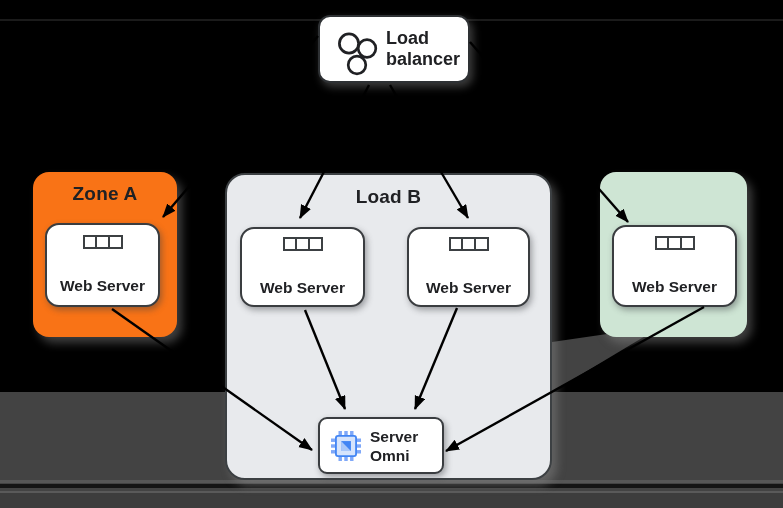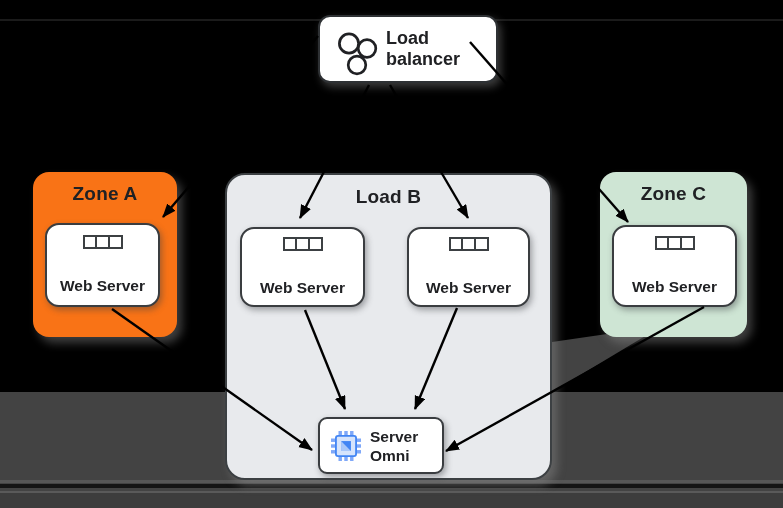--- a/index.html
+++ b/index.html
@@ -21,21 +21,21 @@
 
   
   .node{position:absolute;box-sizing:border-box;background:#fff;
         border:2.5px solid #3A3D40;display:flex;align-items:center;}
   .zone{position:absolute;box-sizing:border-box;border-radius:16px;z-index:5;
         box-shadow:5px 6px 10px rgba(140,140,140,0.45);}
   .zone-title{font-size:19px;font-weight:700;text-align:center;margin-top:11px;
               letter-spacing:.2px;}
 
   
-  .lb{left:318px;top:15px;width:180px;height:68px;border-radius:12px;z-index:6;
+  .lb{left:318px;top:15px;width:152px;height:68px;border-radius:12px;z-index:6;
       border-width:2.6px;border-color:#2E3134;
       box-shadow:3px 4px 8px rgba(120,120,120,0.5);}
   .lb-icon{margin-left:9px;flex:0 0 auto;}
   .lb-label{margin-left:3px;width:90px;font-size:18px;line-height:21px;
             font-weight:700;}
 
   
   .zone-a{left:33px;top:172px;width:144px;height:165px;background:#f97316;}
   .zone-b{left:225px;top:173px;width:327px;height:307px;background:#E8EAED;
           border:2.5px solid #3C4043;border-radius:20px;}
@@ -136,21 +136,20 @@
         </g>
         <rect x="4.6" y="4.6" width="18.8" height="18.8" rx="2" fill="#D6E4FC" stroke="#4285F4" stroke-width="1.7"></rect>
         <rect x="9.4" y="9.4" width="9.2" height="9.2" fill="#4285F4"></rect>
         <polygon points="9.4,18.6 18.6,18.6 9.4,9.4" fill="#A8C7FA"></polygon>
       </svg>
       <div class="db-label">Server Omni</div>
     </div>
   </div>
 
   <div class="zone zone-c">
-    <div class="zone-title">Zone C</div>
     <div class="node ws ws-c">
       <div class="rack">
           <span></span>
           <span></span>
           <span></span>
         </div>
       <div class="ws-label">Web Server</div>
     </div>
   </div>
 

